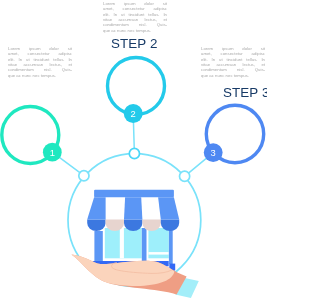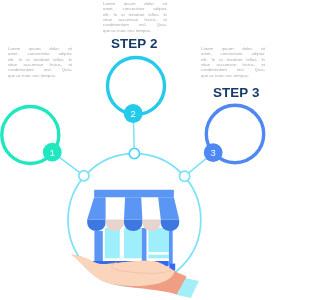--- a/index.html
+++ b/index.html
@@ -3,21 +3,21 @@
 <meta charset="utf-8">
 <style>
   html,body{margin:0;padding:0;}
   body{width:267px;height:300px;background:#fff;overflow:hidden;
        font-family:"Liberation Sans",sans-serif;position:relative;}
   .stage{position:absolute;left:0;top:0;width:267px;height:300px;overflow:hidden;}
   .para{position:absolute;font-size:4.3px;color:#a9a9a9;}
   .para .ln{display:block;height:5.36px;line-height:5.36px;white-space:nowrap;
             text-align:justify;text-align-last:justify;overflow:hidden;}
   .para .ln.last{text-align-last:left;}
-  .title{position:absolute;font-size:13.4px;font-weight:700;color:#173a66;
+  .title{position:absolute;font-size:13.4px;font-weight:400;color:#173a66;
          letter-spacing:0.1px;white-space:nowrap;line-height:13.4px;}
   svg.layer{position:absolute;left:0;top:0;}
   .num{font-size:9.4px;fill:#fff;font-family:"Liberation Sans",sans-serif;
        text-anchor:middle;}
 </style>
 </head>
 <body>
 
 <div class="stage">
   <div class="para" style="left:8px;top:46px;width:64px;">
@@ -38,21 +38,21 @@
   </div>
   <div class="title" style="left:111px;top:36.5px;">STEP 2</div>
   <div class="para" style="left:201px;top:46px;width:64px;">
     <span class="ln">Lorem ipsum dolor sit</span>
     <span class="ln">amet, consectetur adipisc</span>
     <span class="ln">elit. In ut tincidunt tellus. In</span>
     <span class="ln">vitae accumsan lectus, et</span>
     <span class="ln">condimentum nisl. Quis-</span>
     <span class="ln last">que ac nunc nec tempus.</span>
   </div>
-  <div class="title" style="left:213px;top:85.5px;">STEP 3</div>
+  <div class="title" style="left:223px;top:85.5px;">STEP 3</div>
 </div>
 
 <svg class="layer" width="267" height="300" viewBox="0 0 267 300">
 
   <g fill="none" stroke-linecap="round">
     <line x1="52.3" y1="152.2" x2="83.9" y2="175.7" stroke="#79e2fa" stroke-width="1.5"></line>
     <line x1="133.2" y1="113.5" x2="134.4" y2="153.5" stroke="#79e2fa" stroke-width="1.5"></line>
     <line x1="213.2" y1="152.6" x2="184.6" y2="176.3" stroke="#79e2fa" stroke-width="1.5"></line>
   </g>
 

